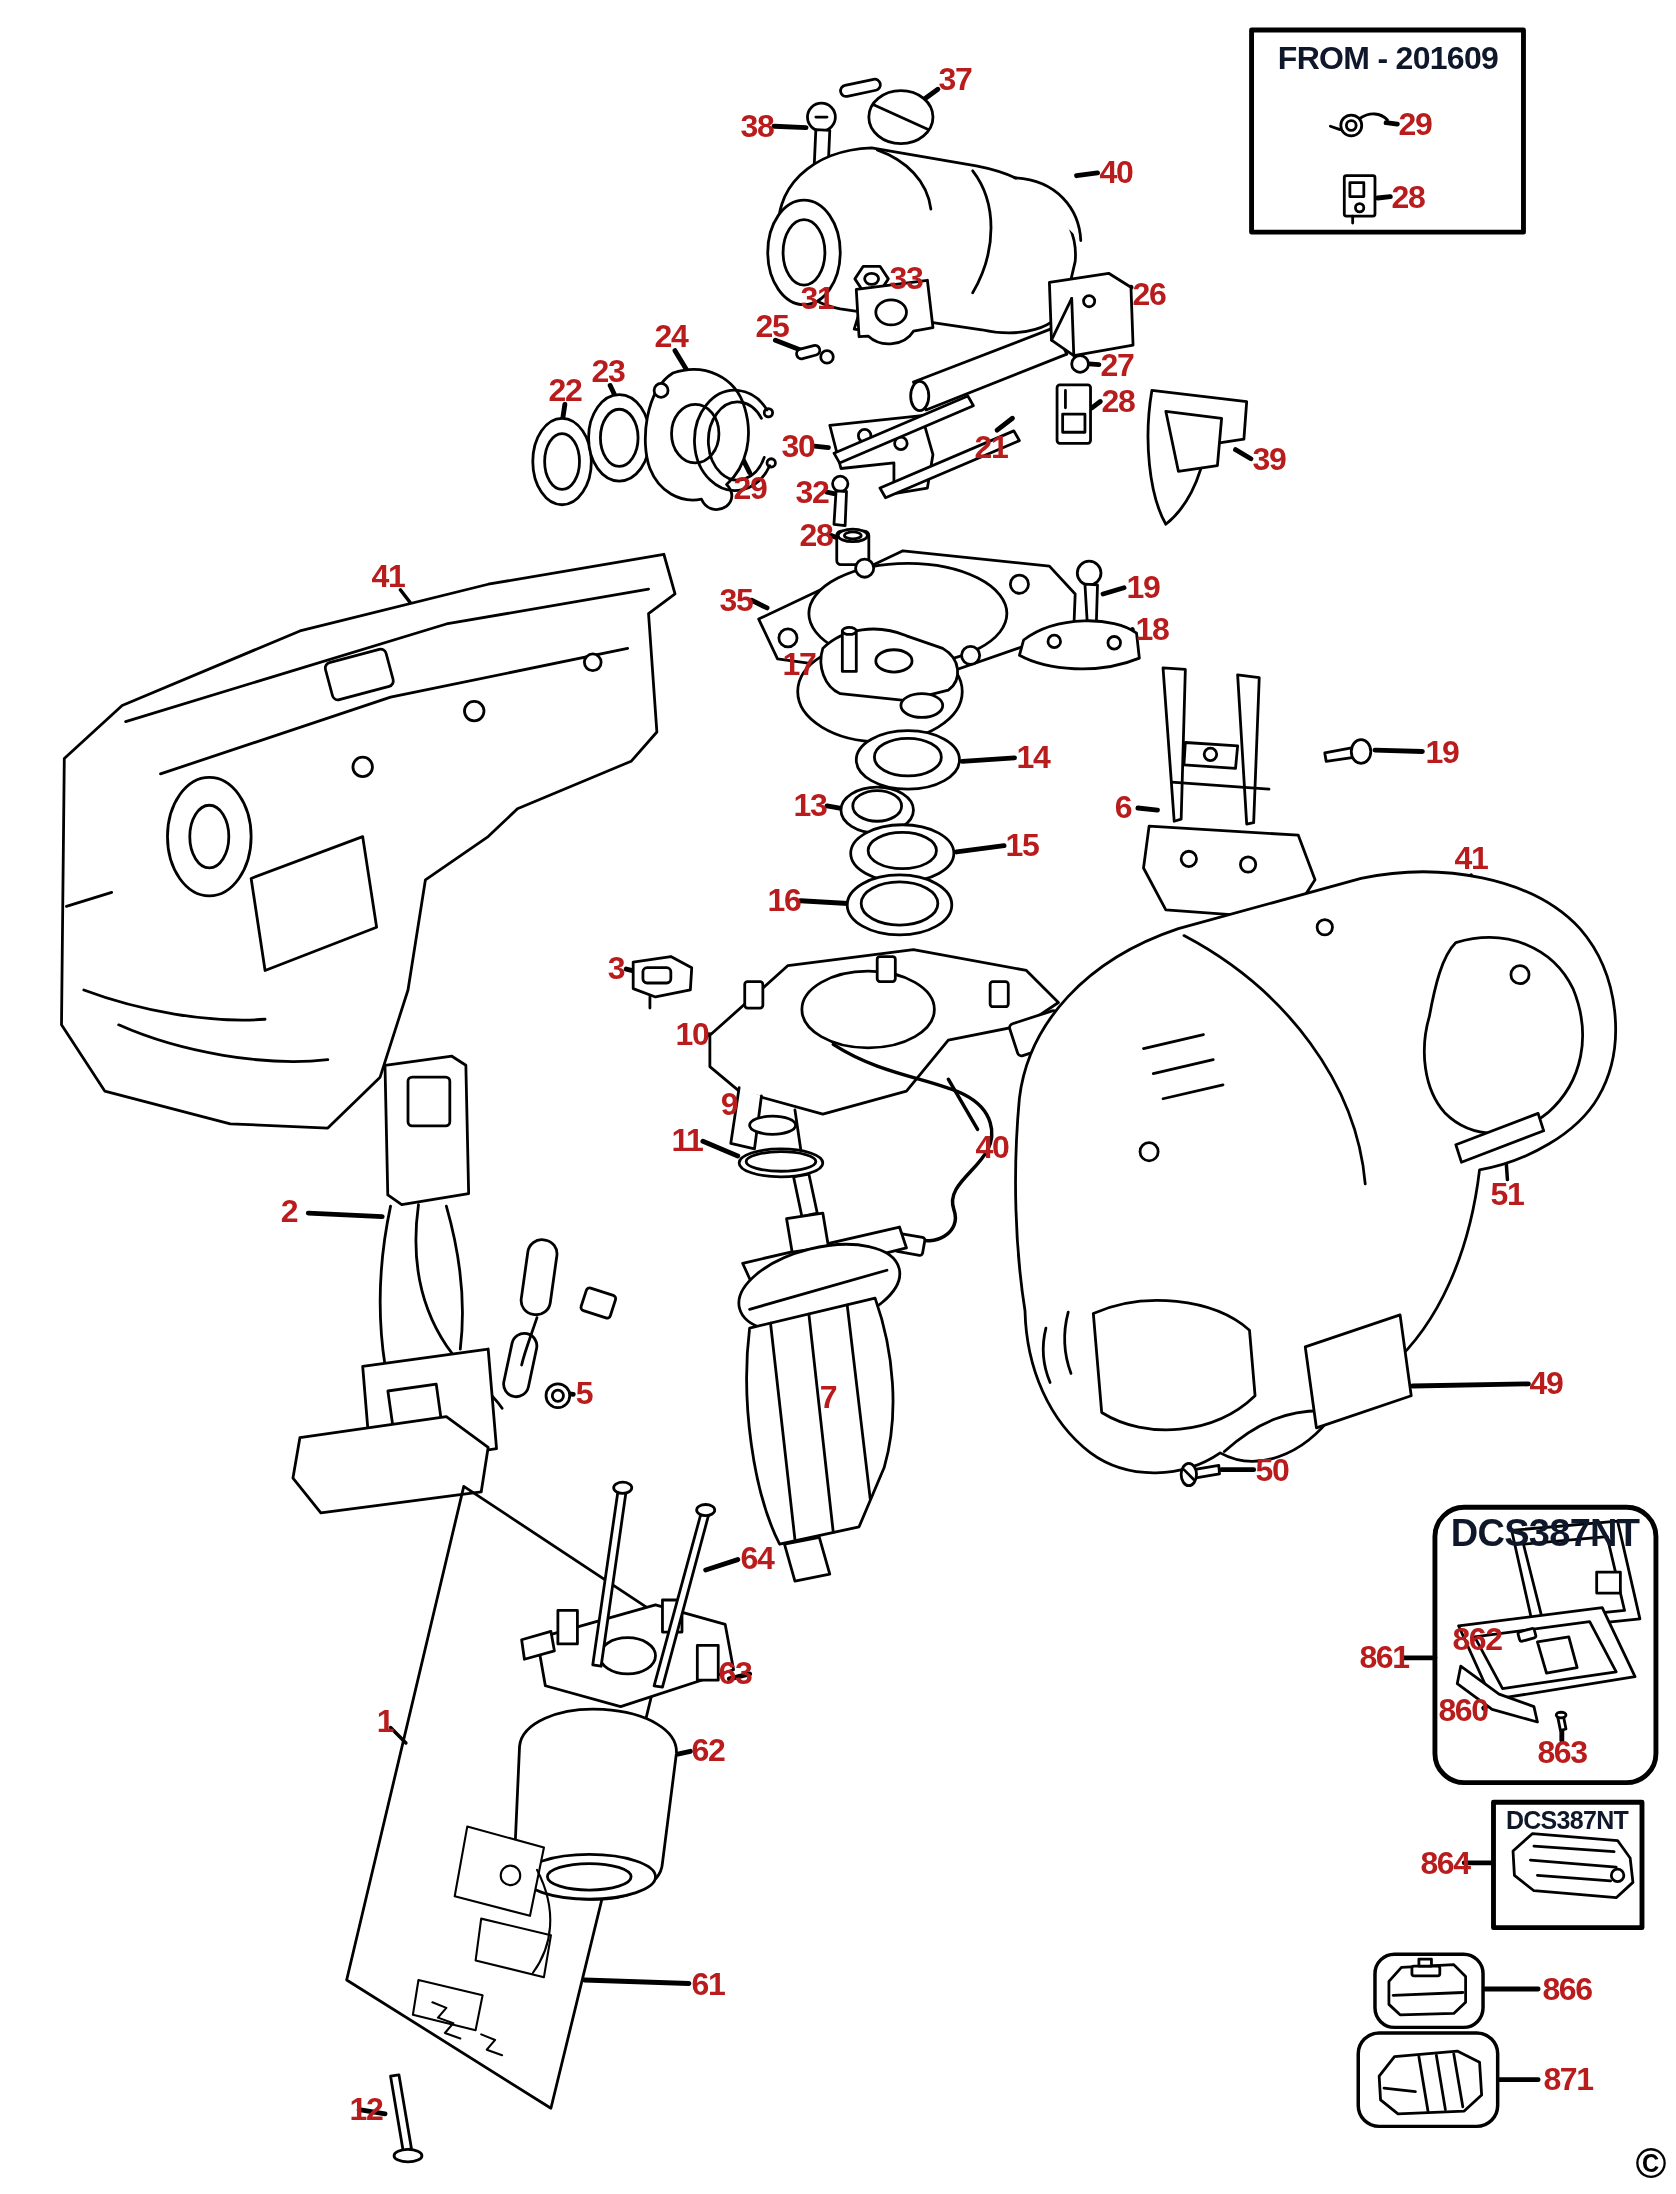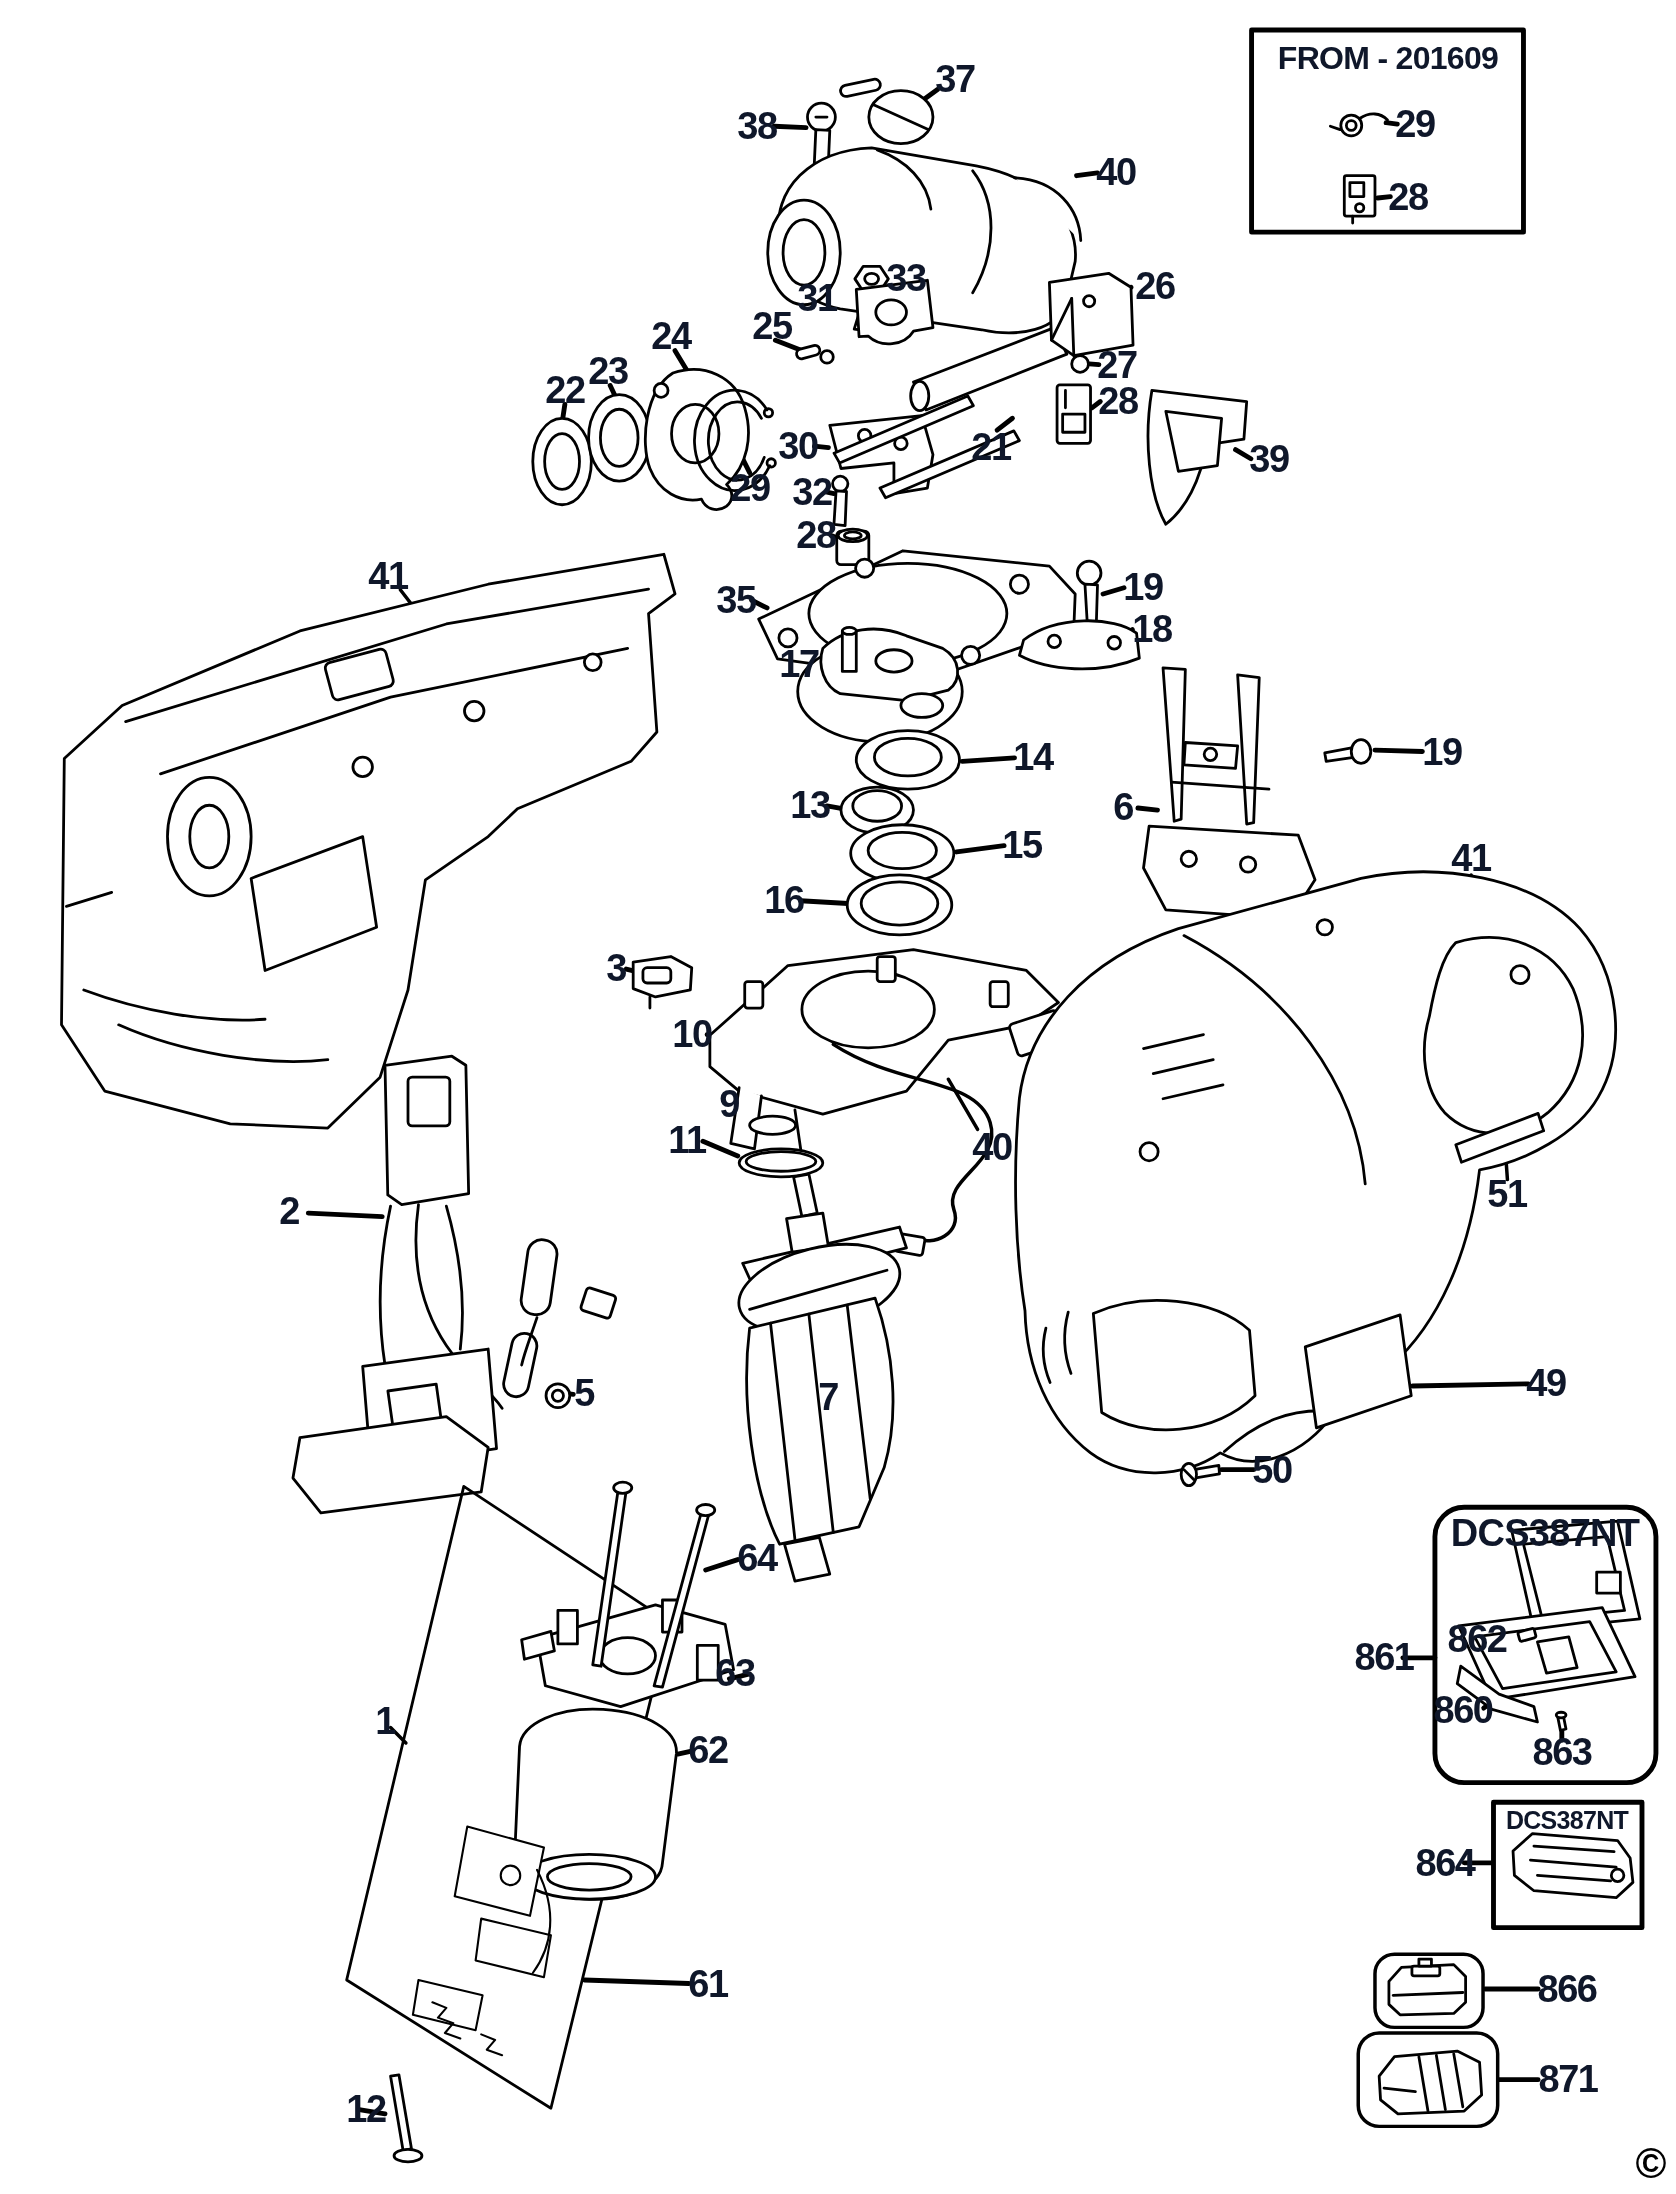--- a/index.html
+++ b/index.html
@@ -1,20 +1,20 @@
 <!DOCTYPE html>
 <html style="font-size:11px"><head>
 <meta charset="utf-8">
 <style>
   html,body{margin:0;padding:0;background:#fff;}
   #stage{position:relative;width:1677px;height:2194px;background:#ffffff;
          font-family:"Liberation Sans",sans-serif;overflow:hidden;}
   #lineart{position:absolute;left:0;top:0;width:1677px;height:2194px;}
   .callout{position:absolute;transform:translate(-50%,-50%);font-weight:bold;
-           font-size:38px;color:#0f172a;letter-spacing:-1.4px;white-space:nowrap;line-height:1;}
+           font-size:32px;color:#b91c1c;letter-spacing:-1.4px;white-space:nowrap;line-height:1;}
   .boxtitle{position:absolute;transform:translate(-50%,-50%);font-weight:bold;color:#0f172a;
             white-space:nowrap;letter-spacing:-0.7px;line-height:1;}
   #from-title{font-size:32px;}
   #kit-title{font-size:38px;}
   #blade-title{font-size:25px;}
   #copyright{position:absolute;transform:translate(-50%,-50%);font-size:42px;font-weight:bold;color:#000;}
 </style>
 </head>
 <body>
 
@@ -426,21 +426,21 @@
     <path d="M1985,2995 L2030,3000" fill="none"></path>
   </g>
 </svg>
 
   <div id="callout-layer">
       <span class="callout" style="left: 955px; top: 79px;">37</span>
       <span class="callout" style="left: 757px; top: 126px;">38</span>
       <span class="callout" style="left: 1116px; top: 172px;">40</span>
       <span class="callout" style="left: 906px; top: 278px;">33</span>
       <span class="callout" style="left: 817px; top: 298px;">31</span>
-      <span class="callout" style="left: 1149px; top: 286px; margin-left: 6px;">26</span>
+      <span class="callout" style="left: 1149px; top: 294px;">26</span>
       <span class="callout" style="left: 772px; top: 326px;">25</span>
       <span class="callout" style="left: 671px; top: 336px;">24</span>
       <span class="callout" style="left: 608px; top: 371px;">23</span>
       <span class="callout" style="left: 565px; top: 390px;">22</span>
       <span class="callout" style="left: 1117px; top: 365px;">27</span>
       <span class="callout" style="left: 1118px; top: 401px;">28</span>
       <span class="callout" style="left: 1269px; top: 459px;">39</span>
       <span class="callout" style="left: 798px; top: 446px;">30</span>
       <span class="callout" style="left: 991px; top: 447px;">21</span>
       <span class="callout" style="left: 750px; top: 488px;">29</span>

